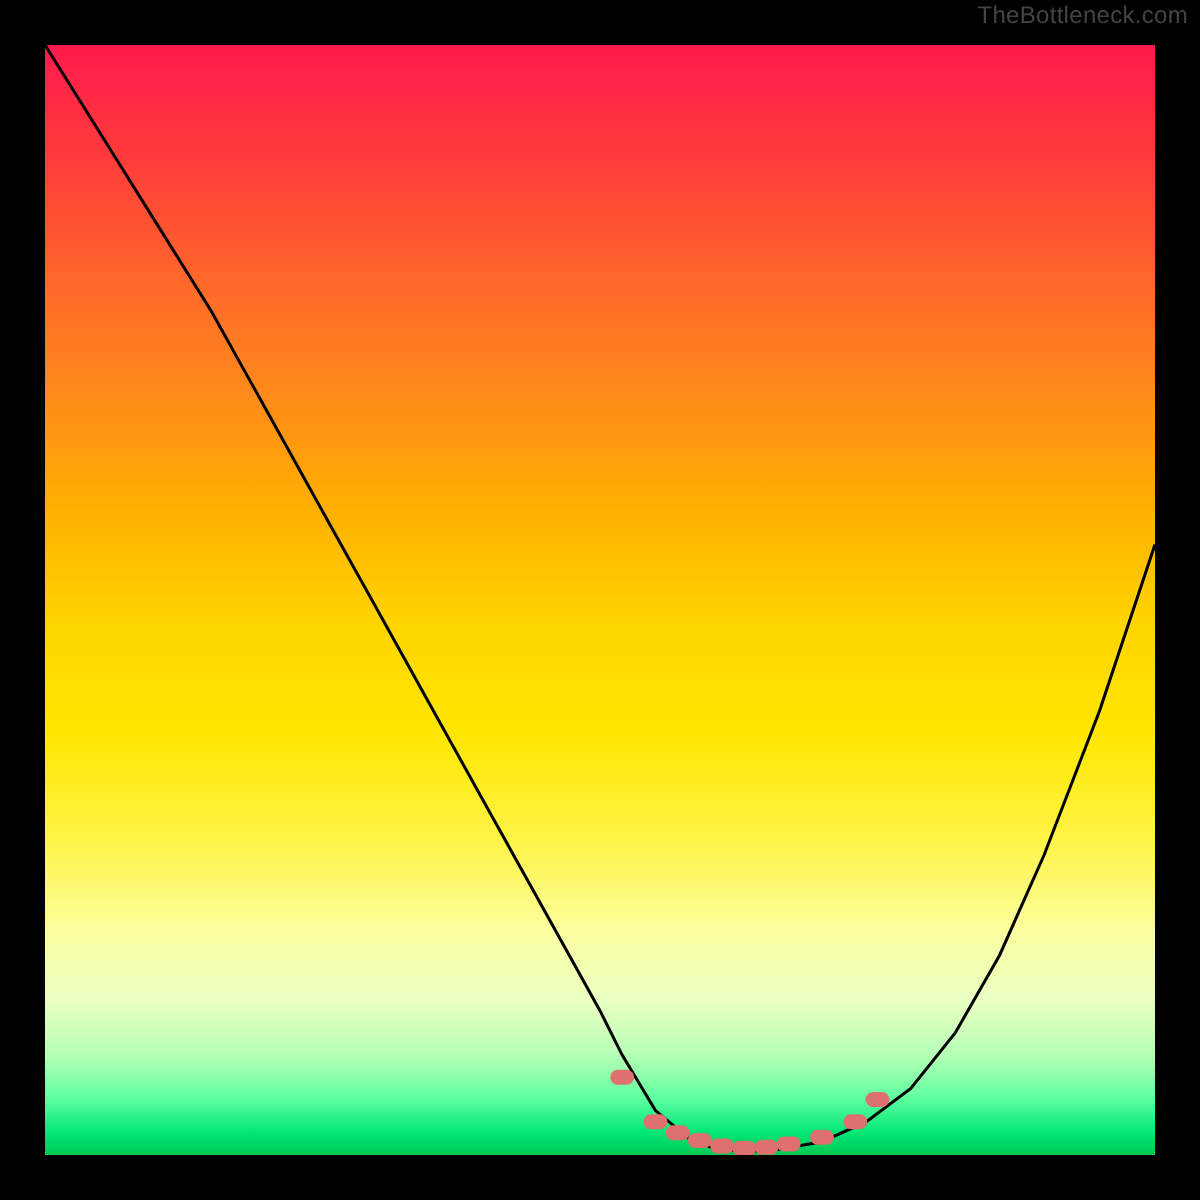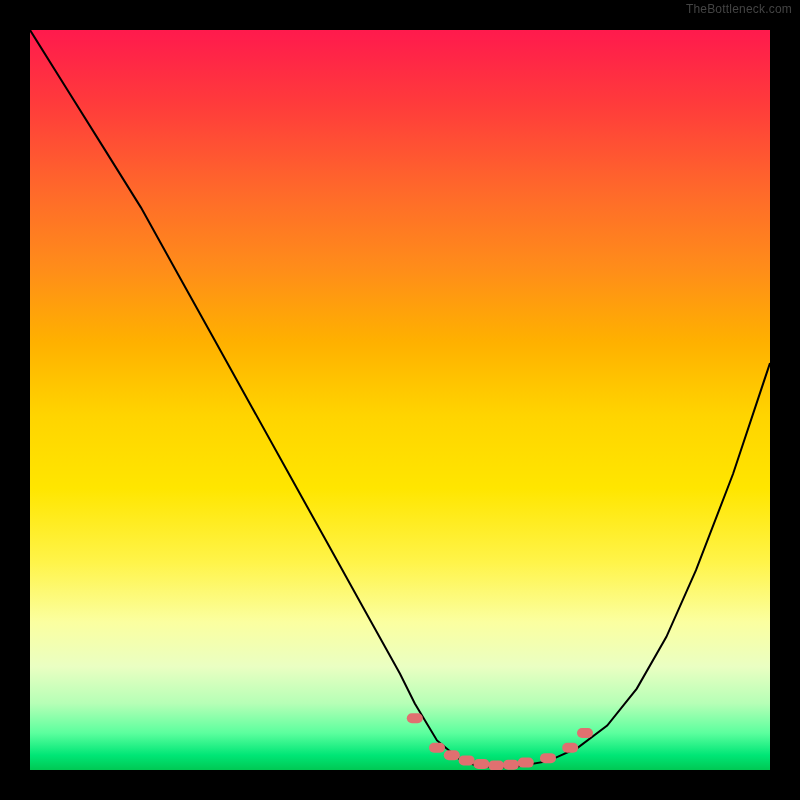--- a/index.html
+++ b/index.html
@@ -15,21 +15,21 @@
     position: relative;
     width: 800px;
     height: 800px;
     background: #000;
   }
   .watermark {
     position: absolute;
     top: 2px;
     right: 8px;
     color: #444;
-    font-size: 12px;
+    font-size: 16px;
     font-weight: 500;
     letter-spacing: 0.2px;
     z-index: 20;
   }
   .plot {
     position: absolute;
     left: 30px;
     top: 30px;
     width: 740px;
     height: 740px;

